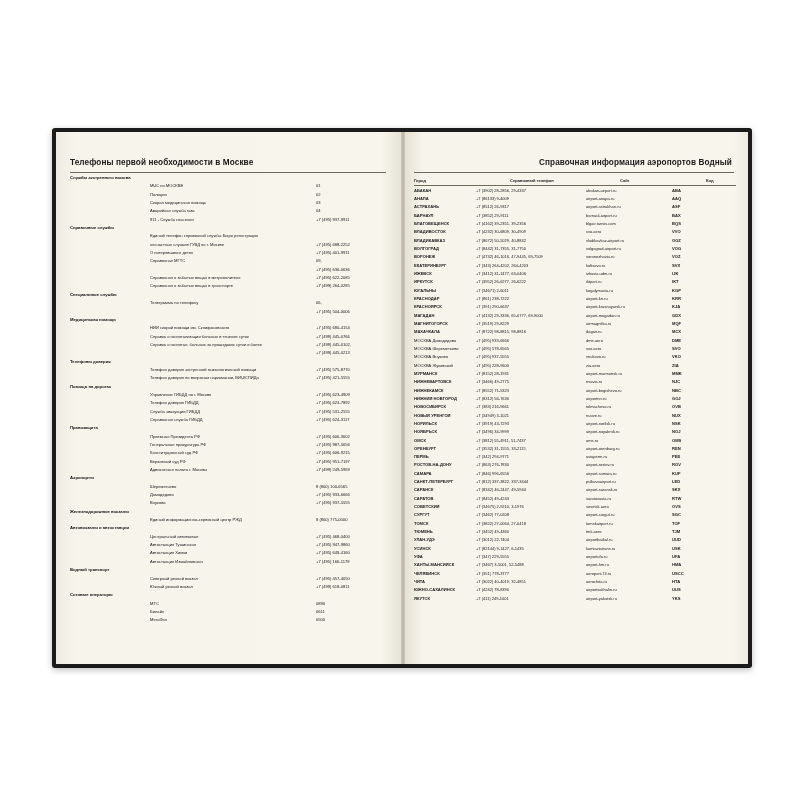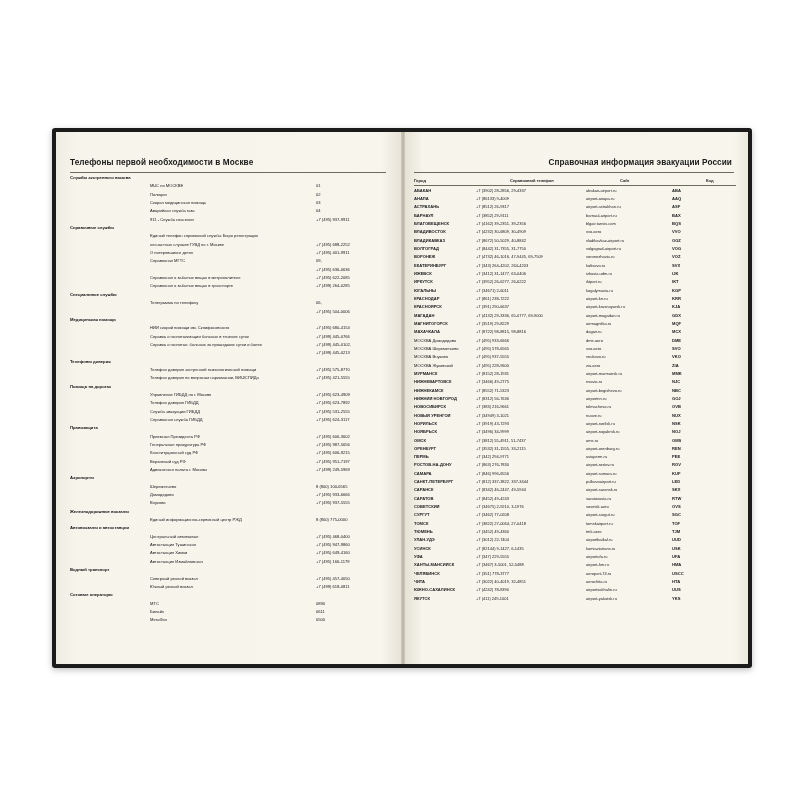--- a/index.html
+++ b/index.html
@@ -423,21 +423,21 @@
               <div class="cat"></div>
               <div class="nm">МегаФон</div>
               <div class="ph">0500</div>
             </div>
           </div>
       </div>
 
       <div class="spine"></div>
 
       <div class="page right">
-        <div class="page-title title-right">Справочная информация эвакуации России</div>
+        <div class="page-title title-right">Справочная информация аэропортов Водный</div>
         <div class="rule rule-right"></div>
         <div class="rtable">
           <div class="rhead">
             <div class="c-city">Город</div>
             <div class="c-phone">Справочный телефон</div>
             <div class="c-site">Сайт</div>
             <div class="c-code">Код</div>
           </div>
           <div id="rbody">
               <div class="rrow">

